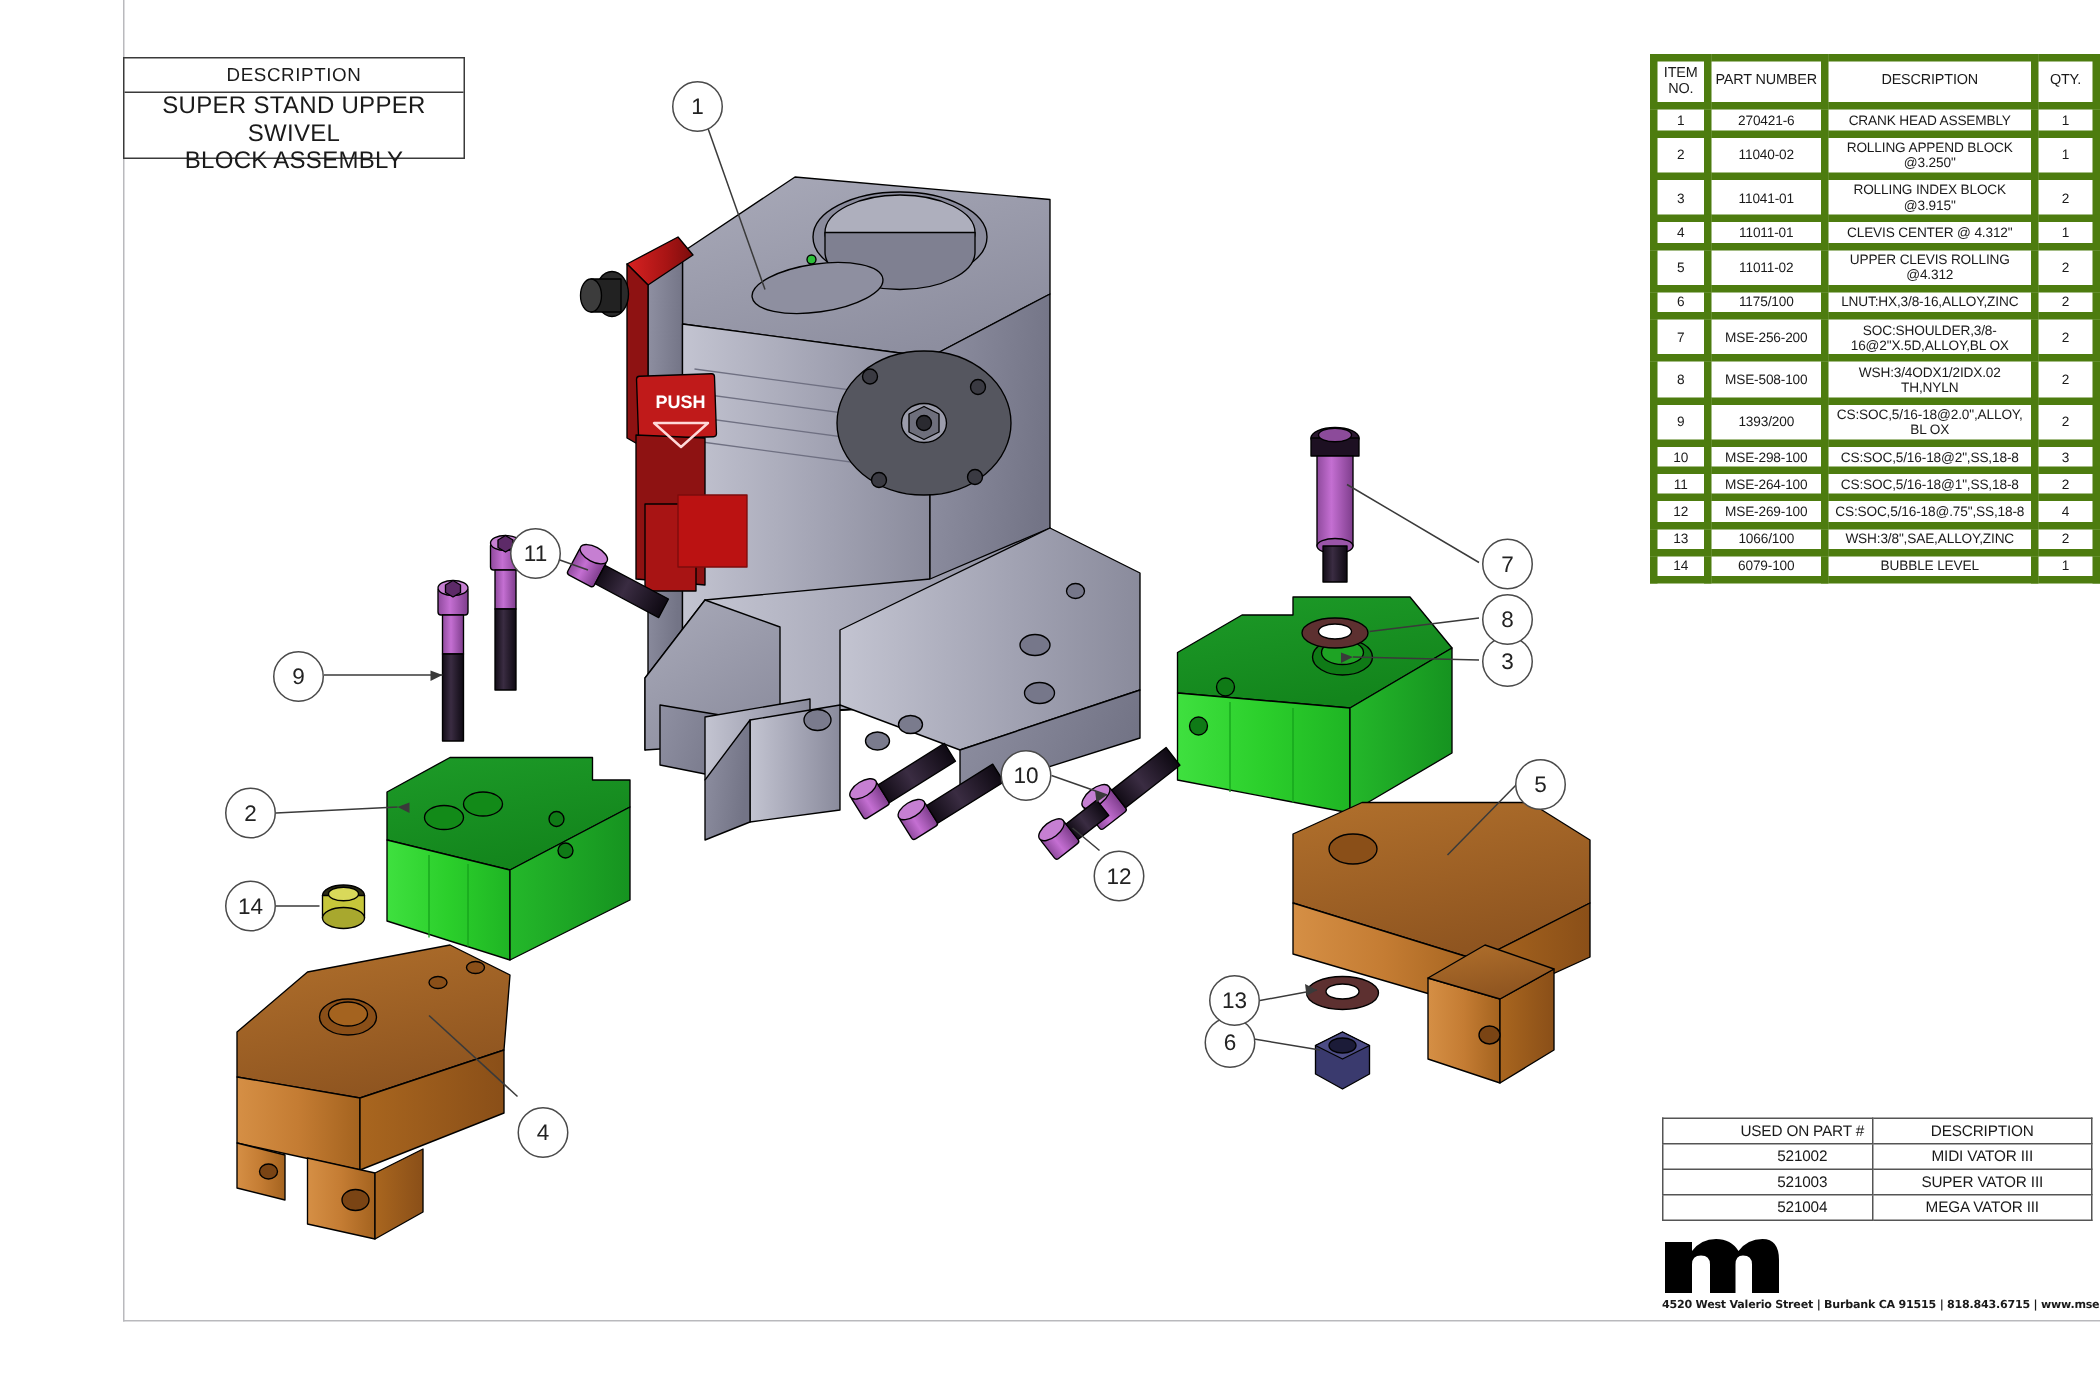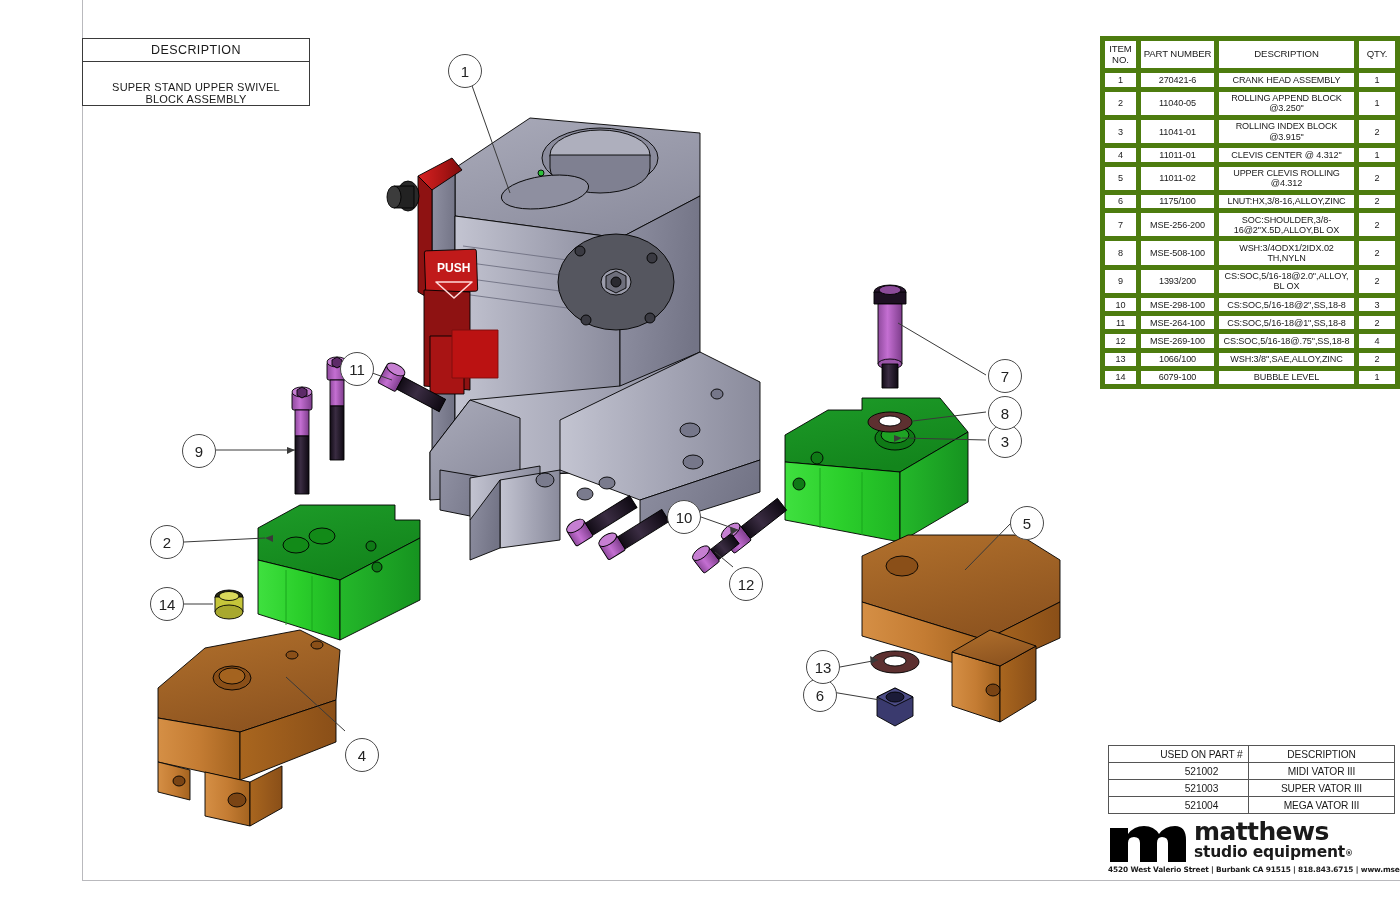--- a/index.html
+++ b/index.html
@@ -32,23 +32,23 @@
     background: #fff;
   }
   #title-block .tb-head {
     height: 23px;
     border-bottom: 1.4px solid #3a3a3a;
     display: flex; align-items: center; justify-content: center;
     font-size: 12.5px; letter-spacing: .4px;
   }
   #title-block .tb-body {
     height: 44px;
-    display: flex; align-items: flex-end; justify-content: center;
+    display: flex; align-items: flex-start; justify-content: center;
     text-align: center; line-height: 1.16;
-    font-size: 11px; letter-spacing: .2px;
+    font-size: 16px; letter-spacing: .2px;
     padding: 0 4px;
   }
 
   
   #bom {
     position: absolute;
     left: 1100px; top: 36px;
     width: 295px;
     border-collapse: collapse;
     table-layout: fixed;
@@ -459,21 +459,21 @@
   </thead>
   <tbody id="bom-body">
       <tr>
         <td class="c-item">1</td>
         <td class="c-pn">270421-6</td>
         <td class="c-desc">CRANK HEAD ASSEMBLY</td>
         <td class="c-qty">1</td>
       </tr>
       <tr>
         <td class="c-item">2</td>
-        <td class="c-pn">11040-05</td>
+        <td class="c-pn">11040-02</td>
         <td class="c-desc">ROLLING APPEND BLOCK @3.250"</td>
         <td class="c-qty">1</td>
       </tr>
       <tr>
         <td class="c-item">3</td>
         <td class="c-pn">11041-01</td>
         <td class="c-desc">ROLLING INDEX BLOCK @3.915"</td>
         <td class="c-qty">2</td>
       </tr>
       <tr>
@@ -566,21 +566,15 @@
         <td>MEGA VATOR III</td>
       </tr>
     </tbody>
 </table>
 
 <div id="logo-block">
   <div id="logo-row">
     <svg id="logo-mark" viewBox="0 0 78 38">
       <path d="M2 38 L2 4 L20 4 L20 10 Q26 2 36 2 Q46 2 51 10 Q57 2 67 2 Q78 2 78 16 L78 38 L60 38 L60 19 Q60 13 54 13 Q49 13 49 19 L49 38 L32 38 L32 19 Q32 13 26 13 Q20 13 20 19 L20 38 Z" fill="#000"></path>
     </svg>
-    <div id="logo-words">
-      <div class="w1">matthews</div>
-      <div class="w2">
-        <span>studio equipment</span><sup>®</sup>
-      </div>
-    </div>
   </div>
   <div id="logo-addr">4520 West Valerio Street  |  Burbank CA 91515  |  818.843.6715  |  www.msegrip.com</div>
 </div>
 
 </body></html>

